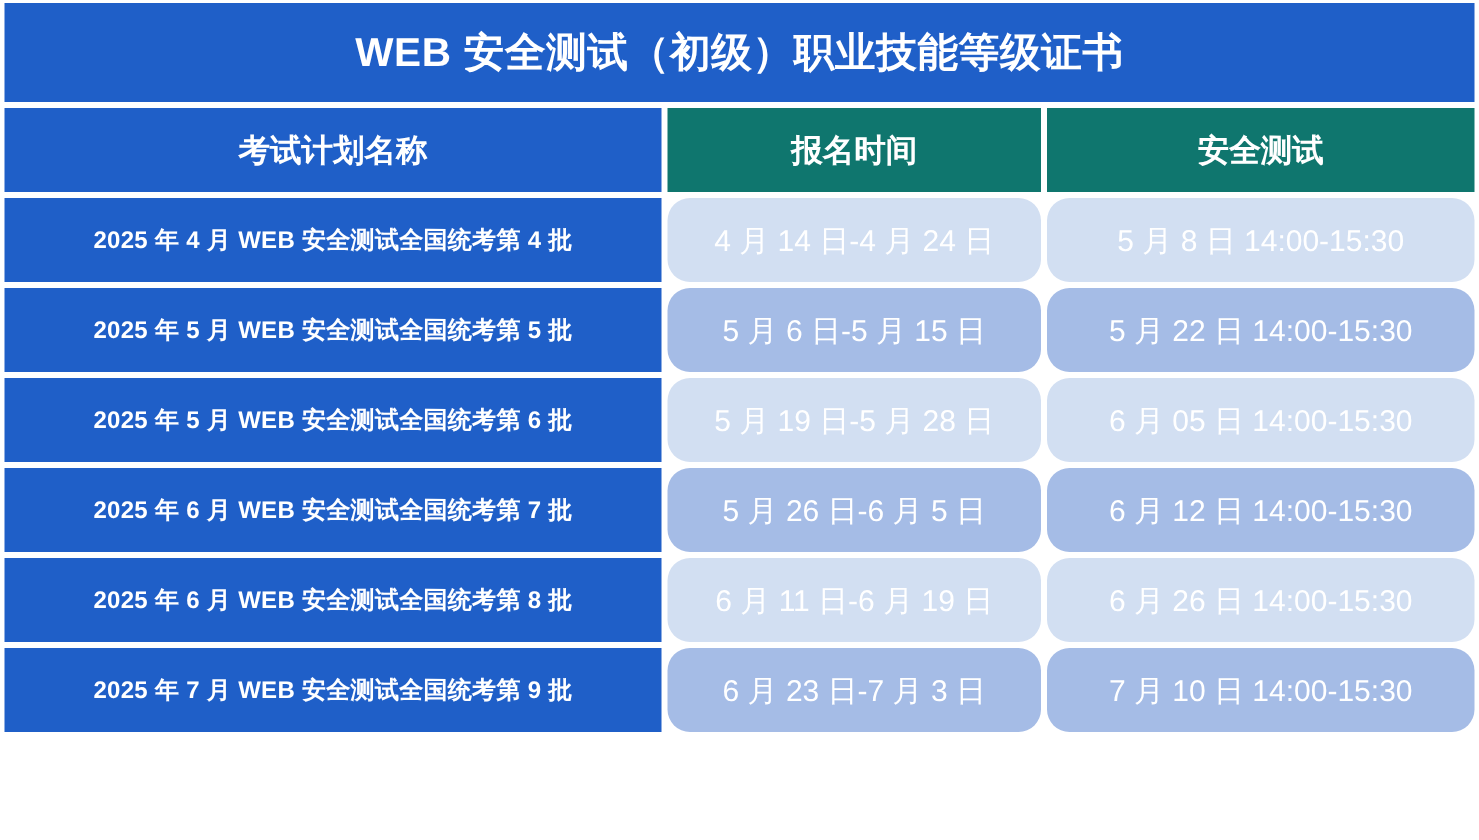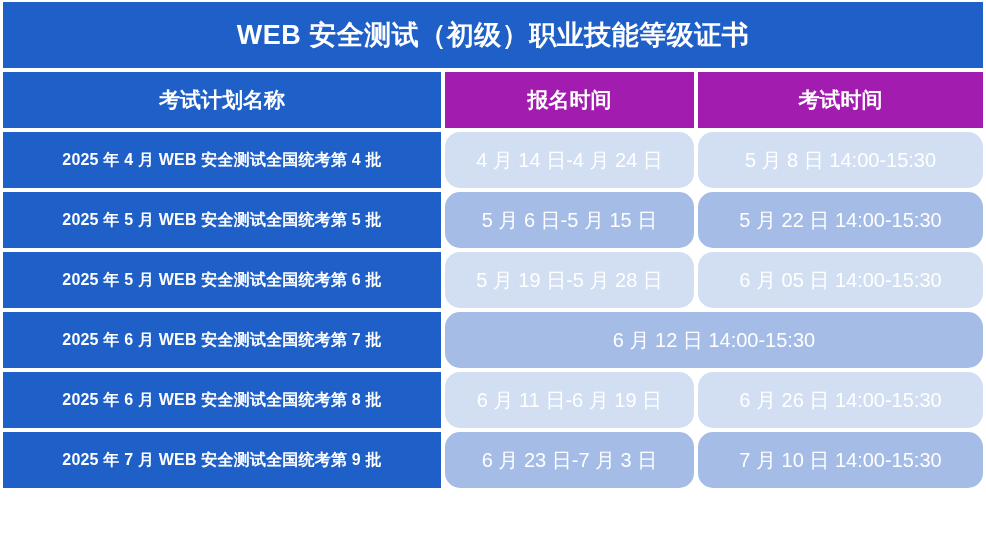--- a/index.html
+++ b/index.html
@@ -69,21 +69,21 @@
   
   .header-row .cell {
     font-size: 21px;
     font-weight: bold;
   }
   .header-row .col-name {
     background: #1f5fc8;
   }
   .header-row .col-signup,
   .header-row .col-exam {
-    background: #a21caf;
+    background: #0f766e;
   }
 
   
   .data-row .col-name {
     background: #1f5fc8;
     font-size: 16px;
     font-weight: bold;
     letter-spacing: 0.2px;
   }
   .data-row .col-signup,
@@ -106,21 +106,21 @@
 
 <div id="exam-schedule-table">
 
   <div class="title-bar">WEB 安全测试（初级）职业技能等级证书</div>
 
   <div class="table-body">
 
     <div class="row header-row">
       <div class="cell col-name">考试计划名称</div>
       <div class="cell col-signup">报名时间</div>
-      <div class="cell col-exam">考试时间</div>
+      <div class="cell col-exam">安全测试</div>
     </div>
 
     <div class="row data-row tint-light">
       <div class="cell col-name">2025 年 4 月 WEB 安全测试全国统考第 4 批</div>
       <div class="cell col-signup">4 月 14 日-4 月 24 日</div>
       <div class="cell col-exam">5 月 8 日  14:00-15:30</div>
     </div>
 
     <div class="row data-row tint-dark">
       <div class="cell col-name">2025 年 5 月 WEB 安全测试全国统考第 5 批</div>
@@ -129,20 +129,21 @@
     </div>
 
     <div class="row data-row tint-light">
       <div class="cell col-name">2025 年 5 月 WEB 安全测试全国统考第 6 批</div>
       <div class="cell col-signup">5 月 19 日-5 月 28 日</div>
       <div class="cell col-exam">6 月 05 日  14:00-15:30</div>
     </div>
 
     <div class="row data-row tint-dark">
       <div class="cell col-name">2025 年 6 月 WEB 安全测试全国统考第 7 批</div>
+      <div class="cell col-signup">5 月 26 日-6 月 5 日</div>
       <div class="cell col-exam">6 月 12 日  14:00-15:30</div>
     </div>
 
     <div class="row data-row tint-light">
       <div class="cell col-name">2025 年 6 月 WEB 安全测试全国统考第 8 批</div>
       <div class="cell col-signup">6 月 11 日-6 月 19 日</div>
       <div class="cell col-exam">6 月 26 日  14:00-15:30</div>
     </div>
 
     <div class="row data-row tint-dark">

